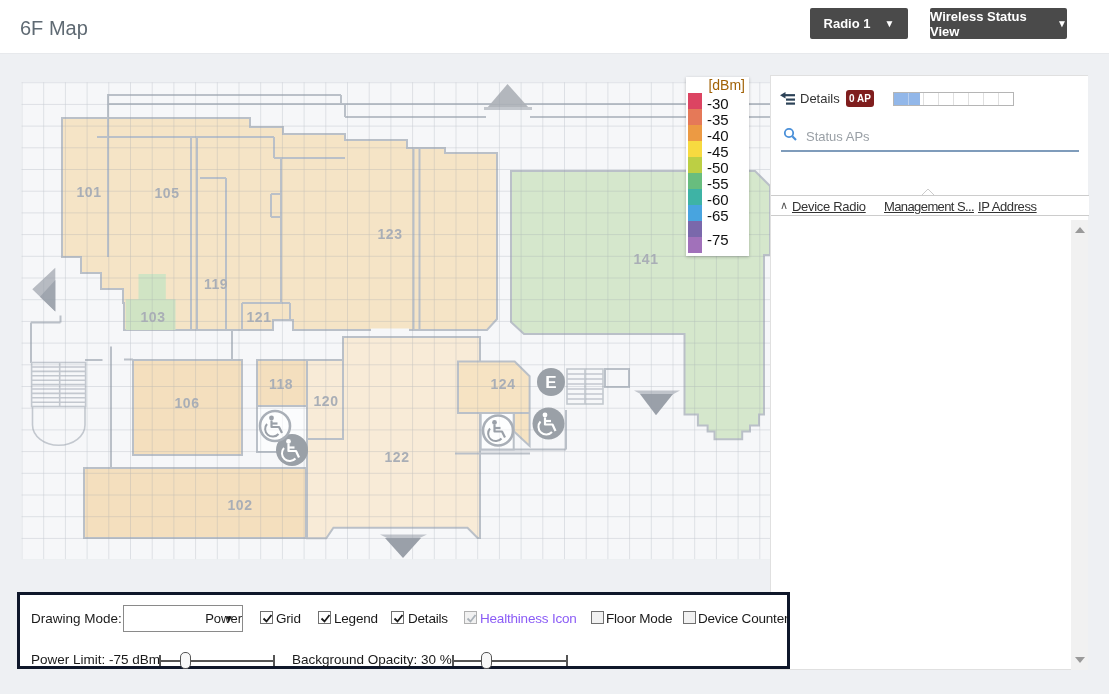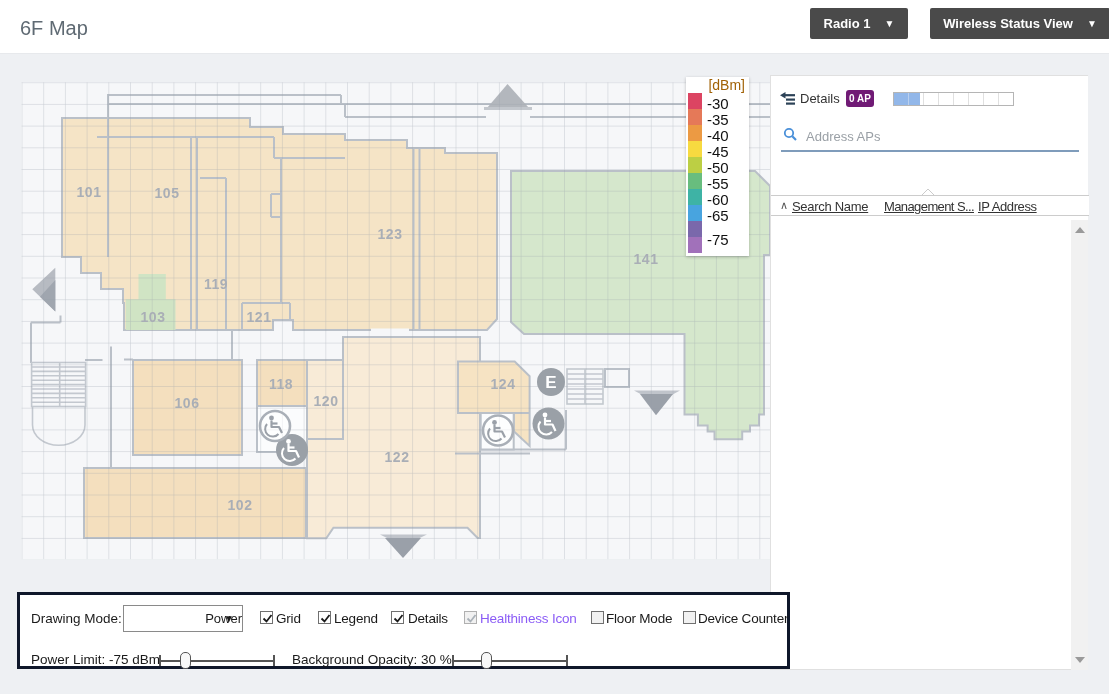--- a/index.html
+++ b/index.html
@@ -12,21 +12,21 @@
   .dbtn { top:8px; height:31px; background:#4a4a4a; color:#fff; font-size:13px; font-weight:bold;
           border-radius:2px; display:flex; align-items:center; justify-content:center; }
   .dbtn .car { font-size:10px; margin-left:14px; }
   
   #legend { left:686px; top:77px; width:63px; height:179px; background:#fff; box-shadow:0 1px 3px rgba(0,0,0,.25); z-index:5; }
   #legend .ttl { position:absolute; top:0px; right:4px; font-size:14px; color:#a16207; }
   .lsq { position:absolute; left:2px; width:14px; height:16px; }
   .llb { position:absolute; left:21px; width:40px; font-size:15px; color:#111; line-height:16px; }
   
   #panel { left:770px; top:75px; width:318px; height:595px; background:#fff; border:1px solid #e0e0e0; border-right:none; z-index:6; }
-  #apbadge { left:75px; top:14px; width:28px; height:17px; background:#701a75; border-radius:3px;
+  #apbadge { left:75px; top:14px; width:28px; height:17px; background:#7f1d1d; border-radius:3px;
              color:#fff; font-size:10px; font-weight:bold; text-align:center; line-height:17px; }
   #pbar { left:122px; top:16px; width:121px; height:14px; border:1px solid #b5b5b5; background:#fff; }
   #pbar .fill { position:absolute; left:0; top:0; width:26px; height:12px; background:#92b7e9; }
   #pbar .cell { position:absolute; top:0; width:1px; height:12px; background:#e0e0e0; }
   #searchtxt { left:35px; top:53px; font-size:13px; color:#9aa0a6; }
   #sline { left:10px; top:74px; width:298px; height:2px; background:#7f9cbb; }
   #thead { left:0px; top:119px; width:318px; height:21px; border-top:1px solid #ccc; border-bottom:1px solid #ccc; background:#fff; font-size:13px; color:#333; }
   #thead span { text-decoration:underline; position:absolute; top:3px; }
   #notch { left:150px; top:112px; width:14px; height:8px; }
   #sbar { left:300px; top:144px; width:17px; height:450px; background:#f1f1f1; }
@@ -41,21 +41,21 @@
   .slid-line { position:absolute; height:2px; background:#555; }
   .slid-tick { position:absolute; width:2px; height:11px; background:#555; }
   .slid-thumb { position:absolute; width:11px; height:17px; background:#f8f8f8; border:1px solid #555; border-radius:5px; }
 </style>
 </head>
 <body>
 
   <div id="hdr" class="abs"></div>
   <div id="title" class="abs">6F Map</div>
   <div class="dbtn abs" style="left:810px;width:98px;">Radio 1<span class="car">▼</span></div>
-  <div class="dbtn abs" style="left:930px;width:180px;">Wireless Status View<span class="car">▼</span></div>
+  <div class="dbtn abs" style="left:930px;width:137px;">Wireless Status View<span class="car">▼</span></div>
 
   <svg class="abs" id="map" style="left:20px;top:75px;" width="750" height="485" viewBox="0 0 750 485">
     <defs>
       <pattern id="grid" width="21.7" height="21.7" patternUnits="userSpaceOnUse" x="1.5" y="7.2">
         <path d="M21.7 0 H0 V21.7" fill="none" stroke="rgba(148,156,168,0.5)" stroke-width="1"></path>
       </pattern>
     </defs>
     <rect x="1.5" y="7.2" width="748.5" height="477" fill="#f6f7f9"></rect>
 
     <g stroke="#bac0c8" stroke-width="2" stroke-linejoin="miter">
@@ -202,28 +202,28 @@
       <div class="cell" style="left:44px"></div>
       <div class="cell" style="left:59px"></div>
       <div class="cell" style="left:74px"></div>
       <div class="cell" style="left:89px"></div>
       <div class="cell" style="left:104px"></div>
     </div>
     <svg class="abs" style="left:12px;top:51px;" width="15" height="15" viewBox="0 0 15 15">
       <circle cx="6" cy="6" r="4.2" fill="none" stroke="#4a90d9" stroke-width="1.8"></circle>
       <path d="M9.3,9.3 L13,13" stroke="#4a90d9" stroke-width="2.2"></path>
     </svg>
-    <div id="searchtxt" class="abs">Address APs</div>
+    <div id="searchtxt" class="abs">Status APs</div>
     <div id="sline" class="abs"></div>
     <svg id="notch" class="abs" width="14" height="8">
       <path d="M0,8 L7,1 L14,8" fill="#fff" stroke="#ccc" stroke-width="1"></path>
     </svg>
     <div id="thead" class="abs">
       <span style="left:9px;text-decoration:none;color:#555;font-size:11px;">∧</span>
-      <span style="left:21px;letter-spacing:-0.3px;">Search Name</span>
+      <span style="left:21px;letter-spacing:-0.3px;">Device Radio</span>
       <span style="left:113px;letter-spacing:-0.6px;">Management S...</span>
       <span style="left:207px;letter-spacing:-0.4px;">IP Address</span>
     </div>
     <div id="sbar" class="abs">
       <div class="sarr" style="top:7px;border-bottom:6px solid #9a9a9a;"></div>
       <div class="sarr" style="bottom:7px;border-top:6px solid #9a9a9a;"></div>
     </div>
   </div>
 
   <div id="bbar" class="abs">

